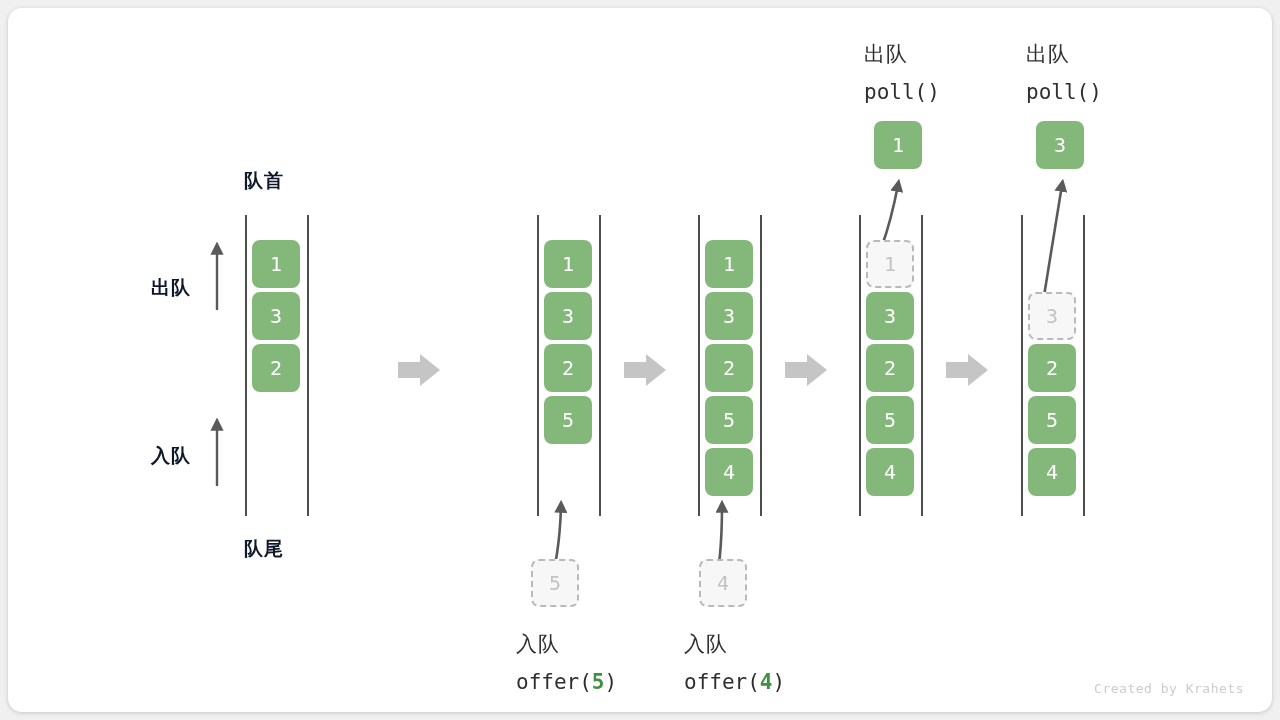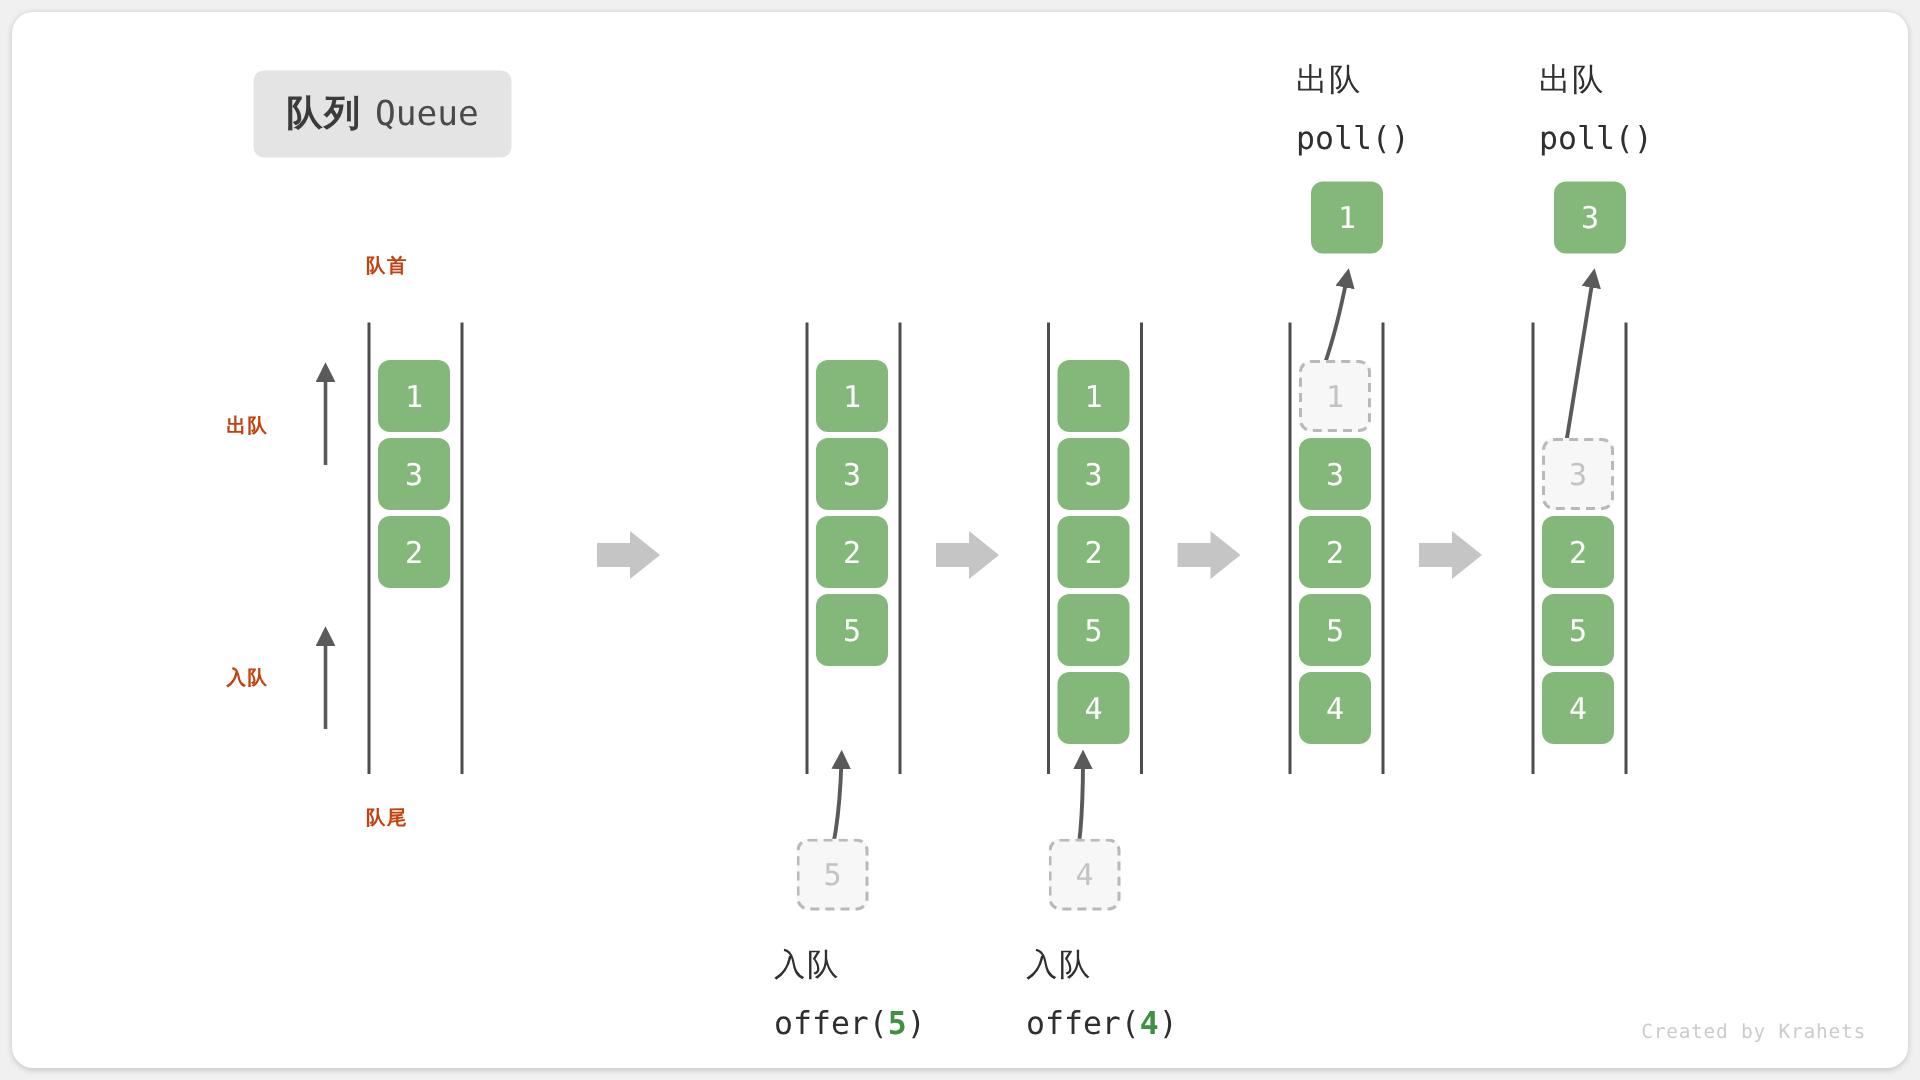--- a/index.html
+++ b/index.html
@@ -43,21 +43,21 @@
     display:flex;align-items:center;justify-content:center;
     font-family:"DejaVu Sans Mono","Liberation Mono",monospace;
   }
   .cell.ghost{
     background:#f7f7f7;border:2px dashed #b9b9b9;
     color:#c3c3c3;width:44px;height:44px;
   }
 
   
   .lbl-bold{
-    position:absolute;font-size:13px;font-weight:bold;color:#c2410c;
+    position:absolute;font-size:19px;font-weight:bold;color:#0f172a;
     white-space:nowrap;letter-spacing:1px;font-family:Liberation Mono, monospace;
   }
   .op-label{
     position:absolute;white-space:nowrap;text-align:left;line-height:36px;
   }
   .op-label .cn{font-size:21px;color:#2f2f2f;letter-spacing:1px;}
   .op-label .code{
     font-family:"DejaVu Sans Mono","Liberation Mono",monospace;
     font-size:21px;color:#2f2f2f;display:block;
   }
@@ -67,23 +67,20 @@
     position:absolute;right:28px;bottom:16px;
     font-family:"DejaVu Sans Mono","Liberation Mono",monospace;
     font-size:13px;color:#cccccc;letter-spacing:0.5px;
   }
 </style>
 </head>
 <body>
 
 <div id="card">
 
-  <div id="title-badge">
-    <span class="cn">队列</span><span class="en">Queue</span>
-  </div>
 
   <div class="lbl-bold" style="left:236px;top:160px;">队首</div>
   <div class="lbl-bold" style="left:236px;top:528px;">队尾</div>
   <div class="lbl-bold" style="left:143px;top:267px;">出队</div>
   <div class="lbl-bold" style="left:143px;top:435px;">入队</div>
 
   <svg class="layer" width="1264" height="704" viewBox="0 0 1264 704">
     <defs>
       <marker id="ah" markerWidth="5" markerHeight="5" refX="2.6" refY="2.5" orient="auto">
         <path d="M0,0 L5,2.5 L0,5 Z" fill="#5a5a5a"></path>

